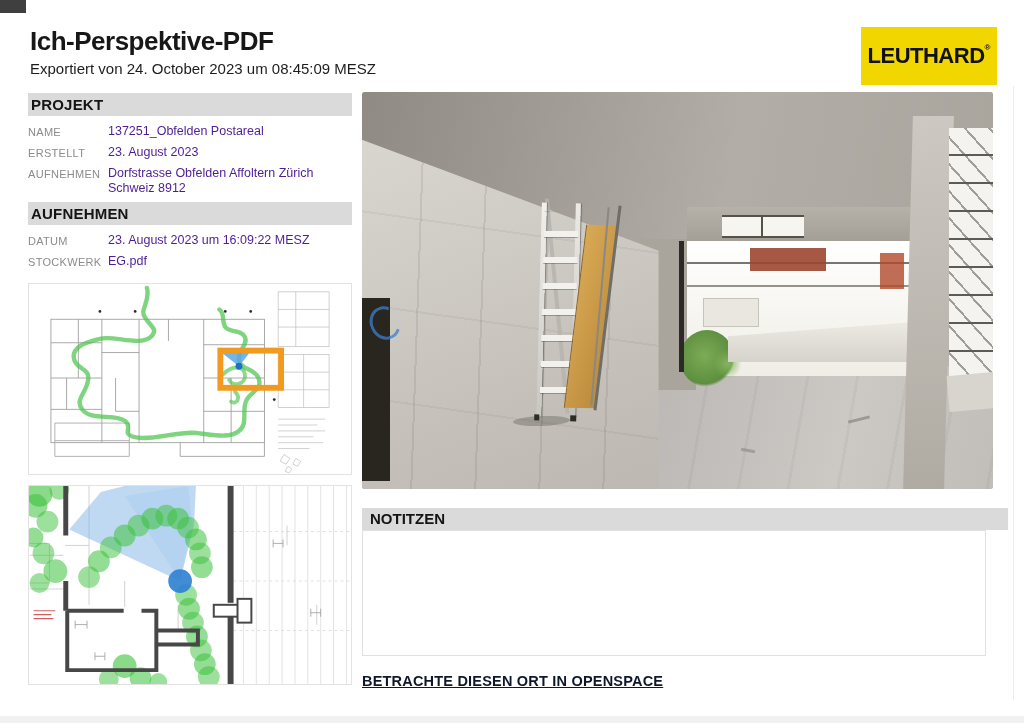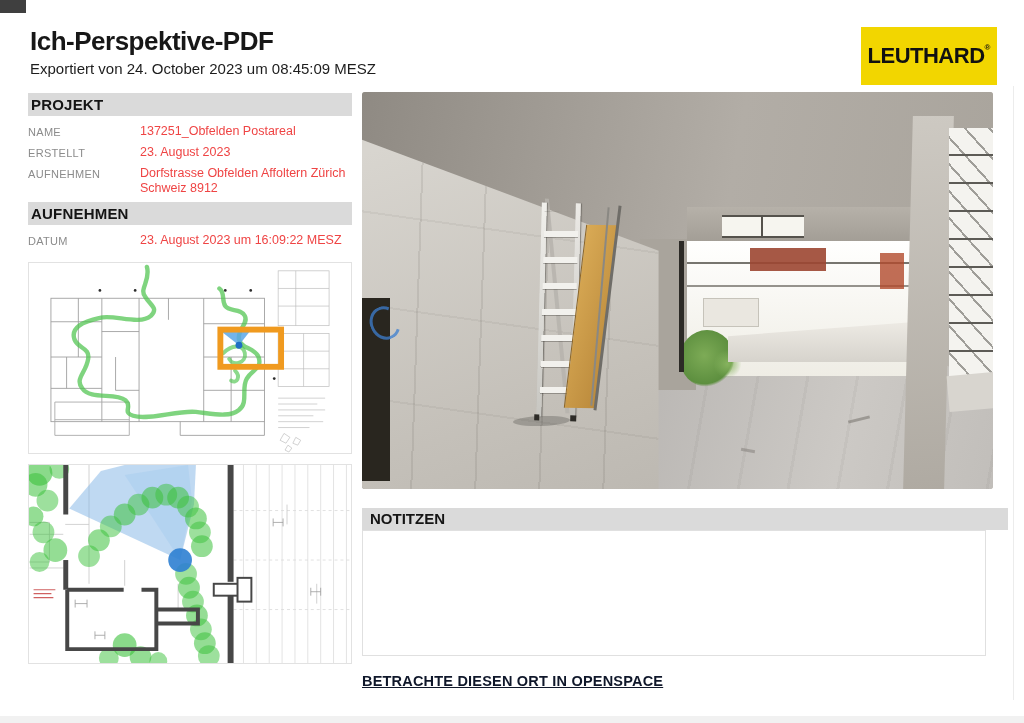--- a/index.html
+++ b/index.html
@@ -19,23 +19,23 @@
   .logo { position:absolute; left:861px; top:27px; width:136px; height:58px; background:#f2d600;
           display:flex; align-items:center; justify-content:center; }
   .logo-text { font-size:22px; font-weight:800; color:#111111; letter-spacing:-0.5px; }
   .logo-mark { font-size:8px; font-weight:700; color:#111111; vertical-align:top; position:relative; top:-9px; }
 
   
   .col-left { position:absolute; left:28px; top:93px; width:324px; }
   .section-bar { height:23px; background:#dadada; font-size:15px; font-weight:700; color:#141414;
                  line-height:23px; padding-left:3px; letter-spacing:0.2px; }
   .meta { margin-top:8px; margin-bottom:4px; }
-  .meta-row { display:flex; margin-bottom:6px;gap:32px; }
+  .meta-row { display:flex; margin-bottom:6px; }
   .meta-label { width:80px; flex:0 0 80px; font-size:11px; color:#8b8b8b; letter-spacing:0.3px; padding-top:2px; }
-  .meta-value { width:240px; font-size:12.5px; color:#ef4444; line-height:15px; }
+  .meta-value { width:240px; font-size:12.5px; color:#4c1d95; line-height:15px; }
 
   .plan-box { width:324px; background:#ffffff; border:1px solid #e2e2e2; overflow:hidden; }
   .plan1 { margin-top:14px; height:192px; }
   .plan2 { margin-top:10px; height:200px; }
   .plan-box svg { display:block; width:100%; height:100%; }
 
   
   .photo { position:absolute; left:362px; top:92px; width:631px; height:397px; background:#b9b5ae;
            border-radius:3px; overflow:hidden; }
   .photo * { position:absolute; }
@@ -141,20 +141,24 @@
         <div class="meta-value">Dorfstrasse Obfelden Affoltern Zürich Schweiz 8912</div>
       </div>
     </div>
 
     <div class="section-bar">AUFNEHMEN</div>
     <div class="meta">
       <div class="meta-row">
         <div class="meta-label">DATUM</div>
         <div class="meta-value">23. August 2023 um 16:09:22 MESZ</div>
       </div>
+      <div class="meta-row">
+        <div class="meta-label">STOCKWERK</div>
+        <div class="meta-value">EG.pdf</div>
+      </div>
     </div>
 
     <div class="plan-box plan1">
       <svg viewBox="0 0 324 194">
         <g stroke="#9e9e9e" stroke-width="0.9" fill="none">
           <rect x="20" y="36" width="218" height="126"></rect>
           <path d="M20,96 H72 M72,36 V162 M72,70 H110 M110,36 V96 M48,36 V96 M20,60 H72
                    M86,96 V130 M86,130 H110 M110,96 V162 M140,36 V58 M176,36 V162 M176,62 H238
                    M176,96 H238 M204,96 V162 M176,130 H238 M152,162 V176 H238 V162
                    M20,128 H72 M36,96 V128"></path>

